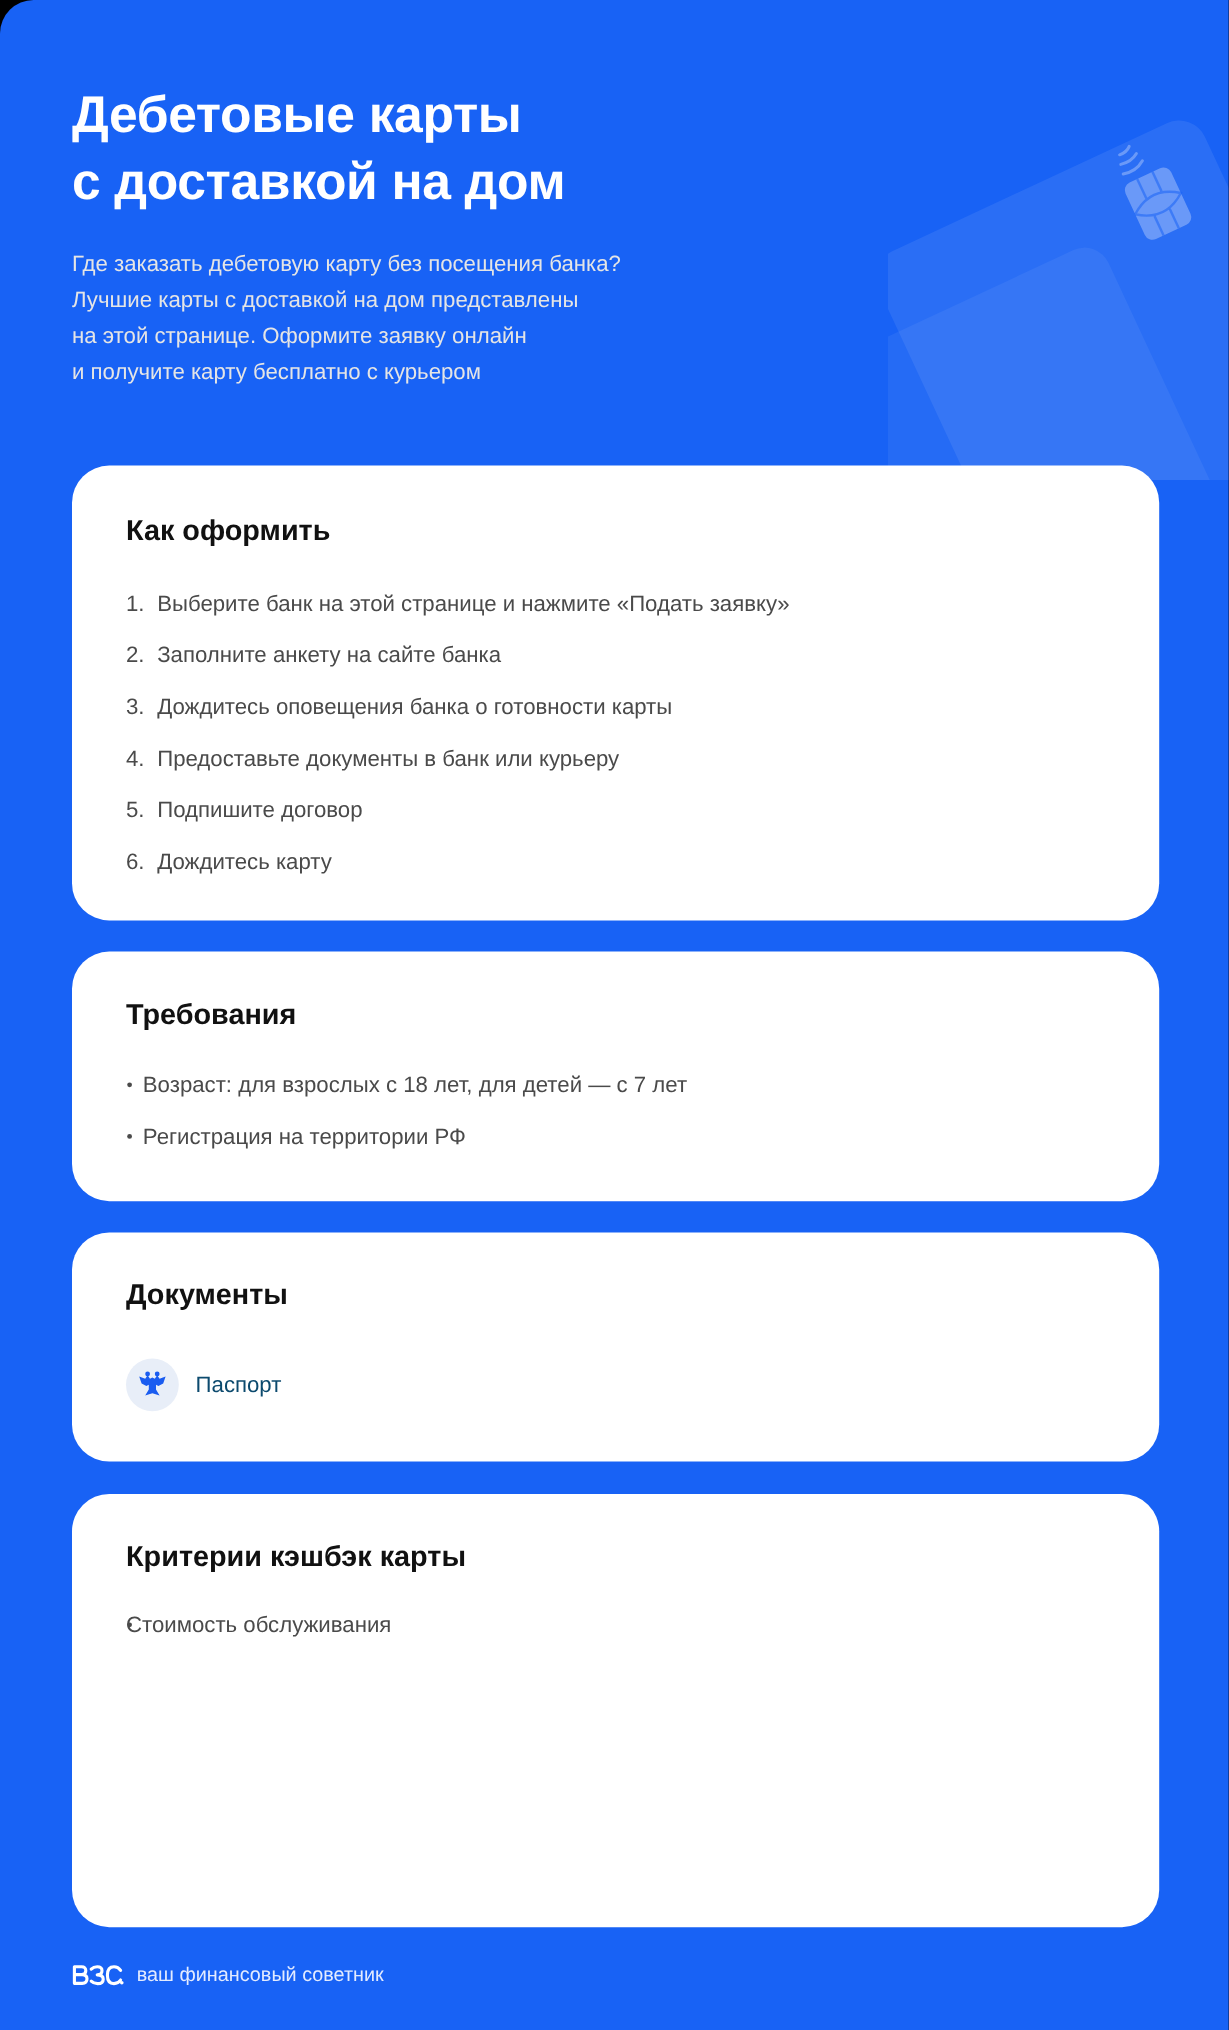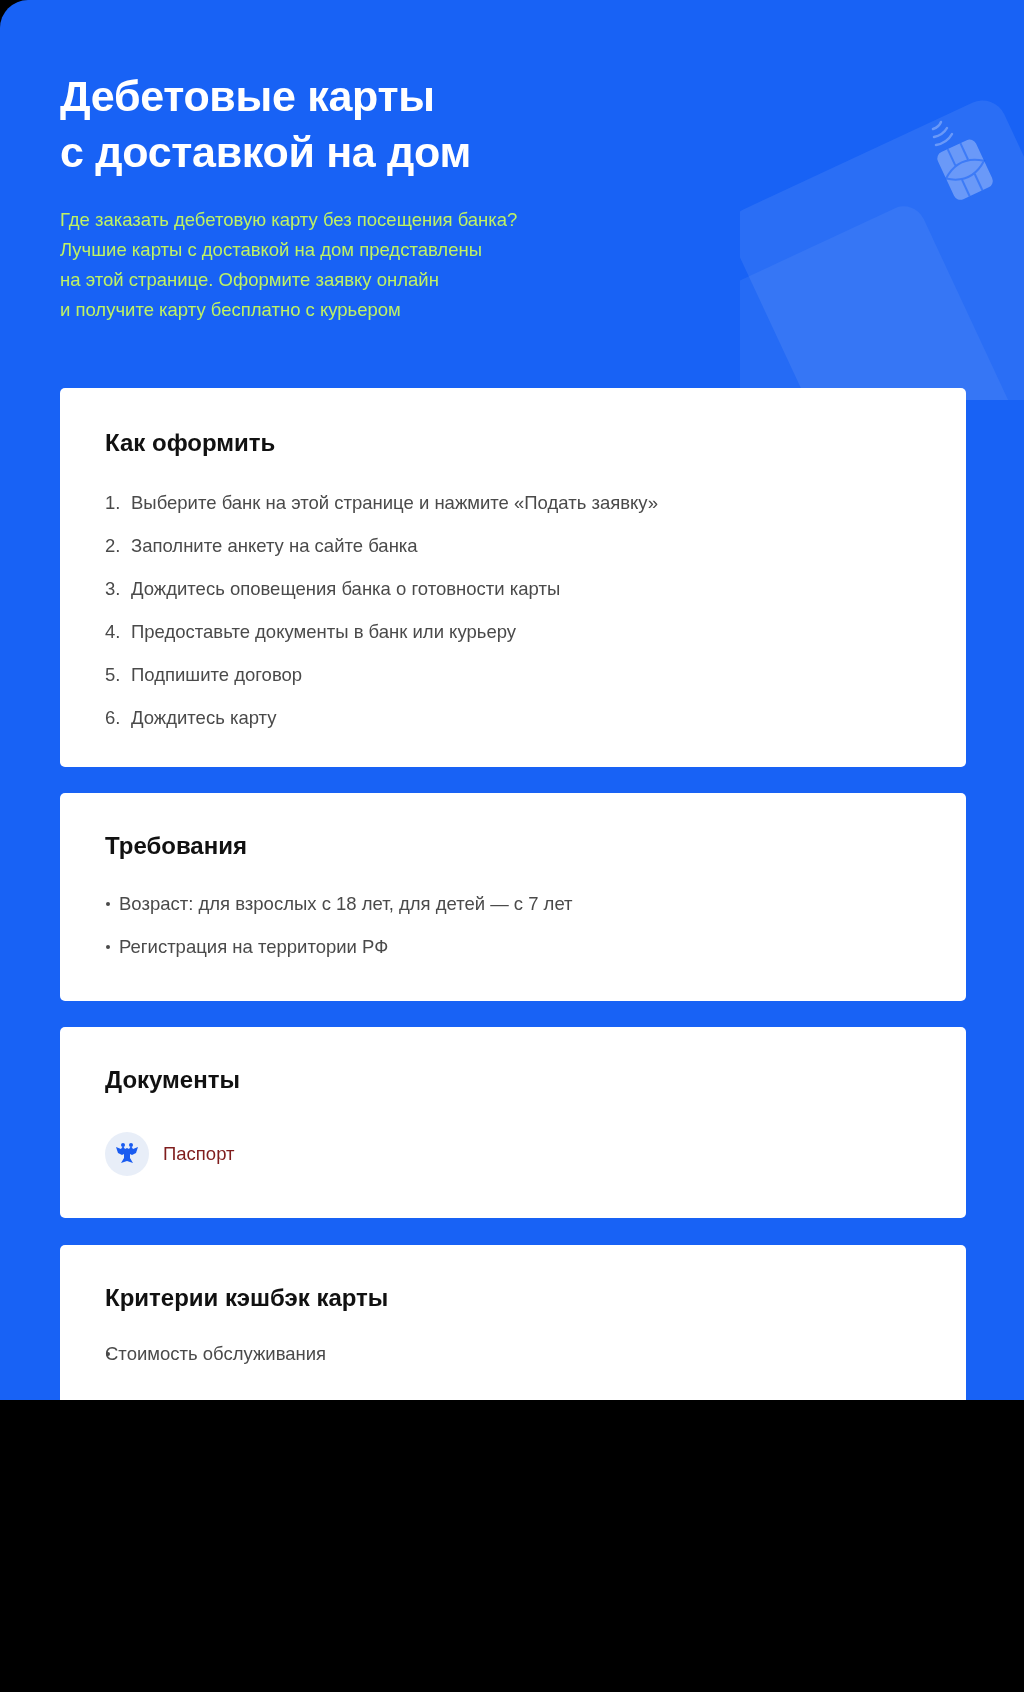--- a/index.html
+++ b/index.html
@@ -1,51 +1,51 @@
 <!DOCTYPE html>
 <html><head>
   <meta charset="utf-8">
   <style>
     html, body { margin: 0; padding: 0; background: #000; }
     body { width: 1024px; height: 1692px; overflow: hidden; font-family: "Liberation Sans", sans-serif; }
     .page {
-      position: relative; width: 1024px; height: 1400px;
+      position: relative; width: 1024px; height: 1692px;
       background: #1862F5; border-top-left-radius: 28px; overflow: hidden;
     }
     .deco { position: absolute; left: 740px; top: 100px; width: 284px; height: 300px; pointer-events: none; }
     .hero-title {
       position: absolute; left: 60px; top: 68px; margin: 0;
       color: #fff; font-size: 43px; font-weight: 700; line-height: 56px; letter-spacing: -0.3px;
     }
     .hero-title span { display: block; }
     .hero-desc {
       position: absolute; left: 60px; top: 205px; margin: 0;
-      color: #bef264; font-size: 18.5px; line-height: 30px;
+      color: #e5e5e5; font-size: 18.5px; line-height: 30px;
     }
     .hero-desc span { display: block; }
     .card {
-      position: absolute; left: 60px; width: 906px; background: #fff; border-radius: 5px;
+      position: absolute; left: 60px; width: 906px; background: #fff; border-radius: 31px;
       box-sizing: border-box; padding-left: 45px;
     }
     .card h2 {
       margin: 0; position: absolute; left: 45px; font-size: 24px; font-weight: 700; color: #111; line-height: 30px;
     }
     .list { position: absolute; left: 45px; margin: 0; padding: 0; list-style: none; }
     .list li { font-size: 18.5px; color: #4A4A4A; line-height: 26px; display: flex; }
     .num { width: 26px; flex: none; }
     .bullet { width: 14px; flex: none; position: relative; }
     .bullet::before {
       content: ""; position: absolute; left: 1px; top: 11px; width: 4px; height: 4px; border-radius: 50%; background: #4A4A4A;
     }
     .doc-row { position: absolute; left: 45px; top: 105px; display: flex; align-items: center; }
     .doc-icon {
       width: 44px; height: 44px; border-radius: 50%; background: #E8EEF8;
       display: flex; align-items: center; justify-content: center;
     }
-    .doc-label { margin-left: 14px; font-size: 18.5px; color: #7f1d1d; }
+    .doc-label { margin-left: 14px; font-size: 18.5px; color: #0c4a6e; }
     .footer { position: absolute; left: 60px; top: 1636px; display: flex; align-items: center; }
     .logo { width: 44px; height: 20px; }
     .footer-text { margin-left: 10px; color: #E3EBFF; font-size: 16.5px; }
   </style>
 </head>
 <body>
 
 <div class="page">
 
   <svg class="deco" viewBox="0 0 284 300">

